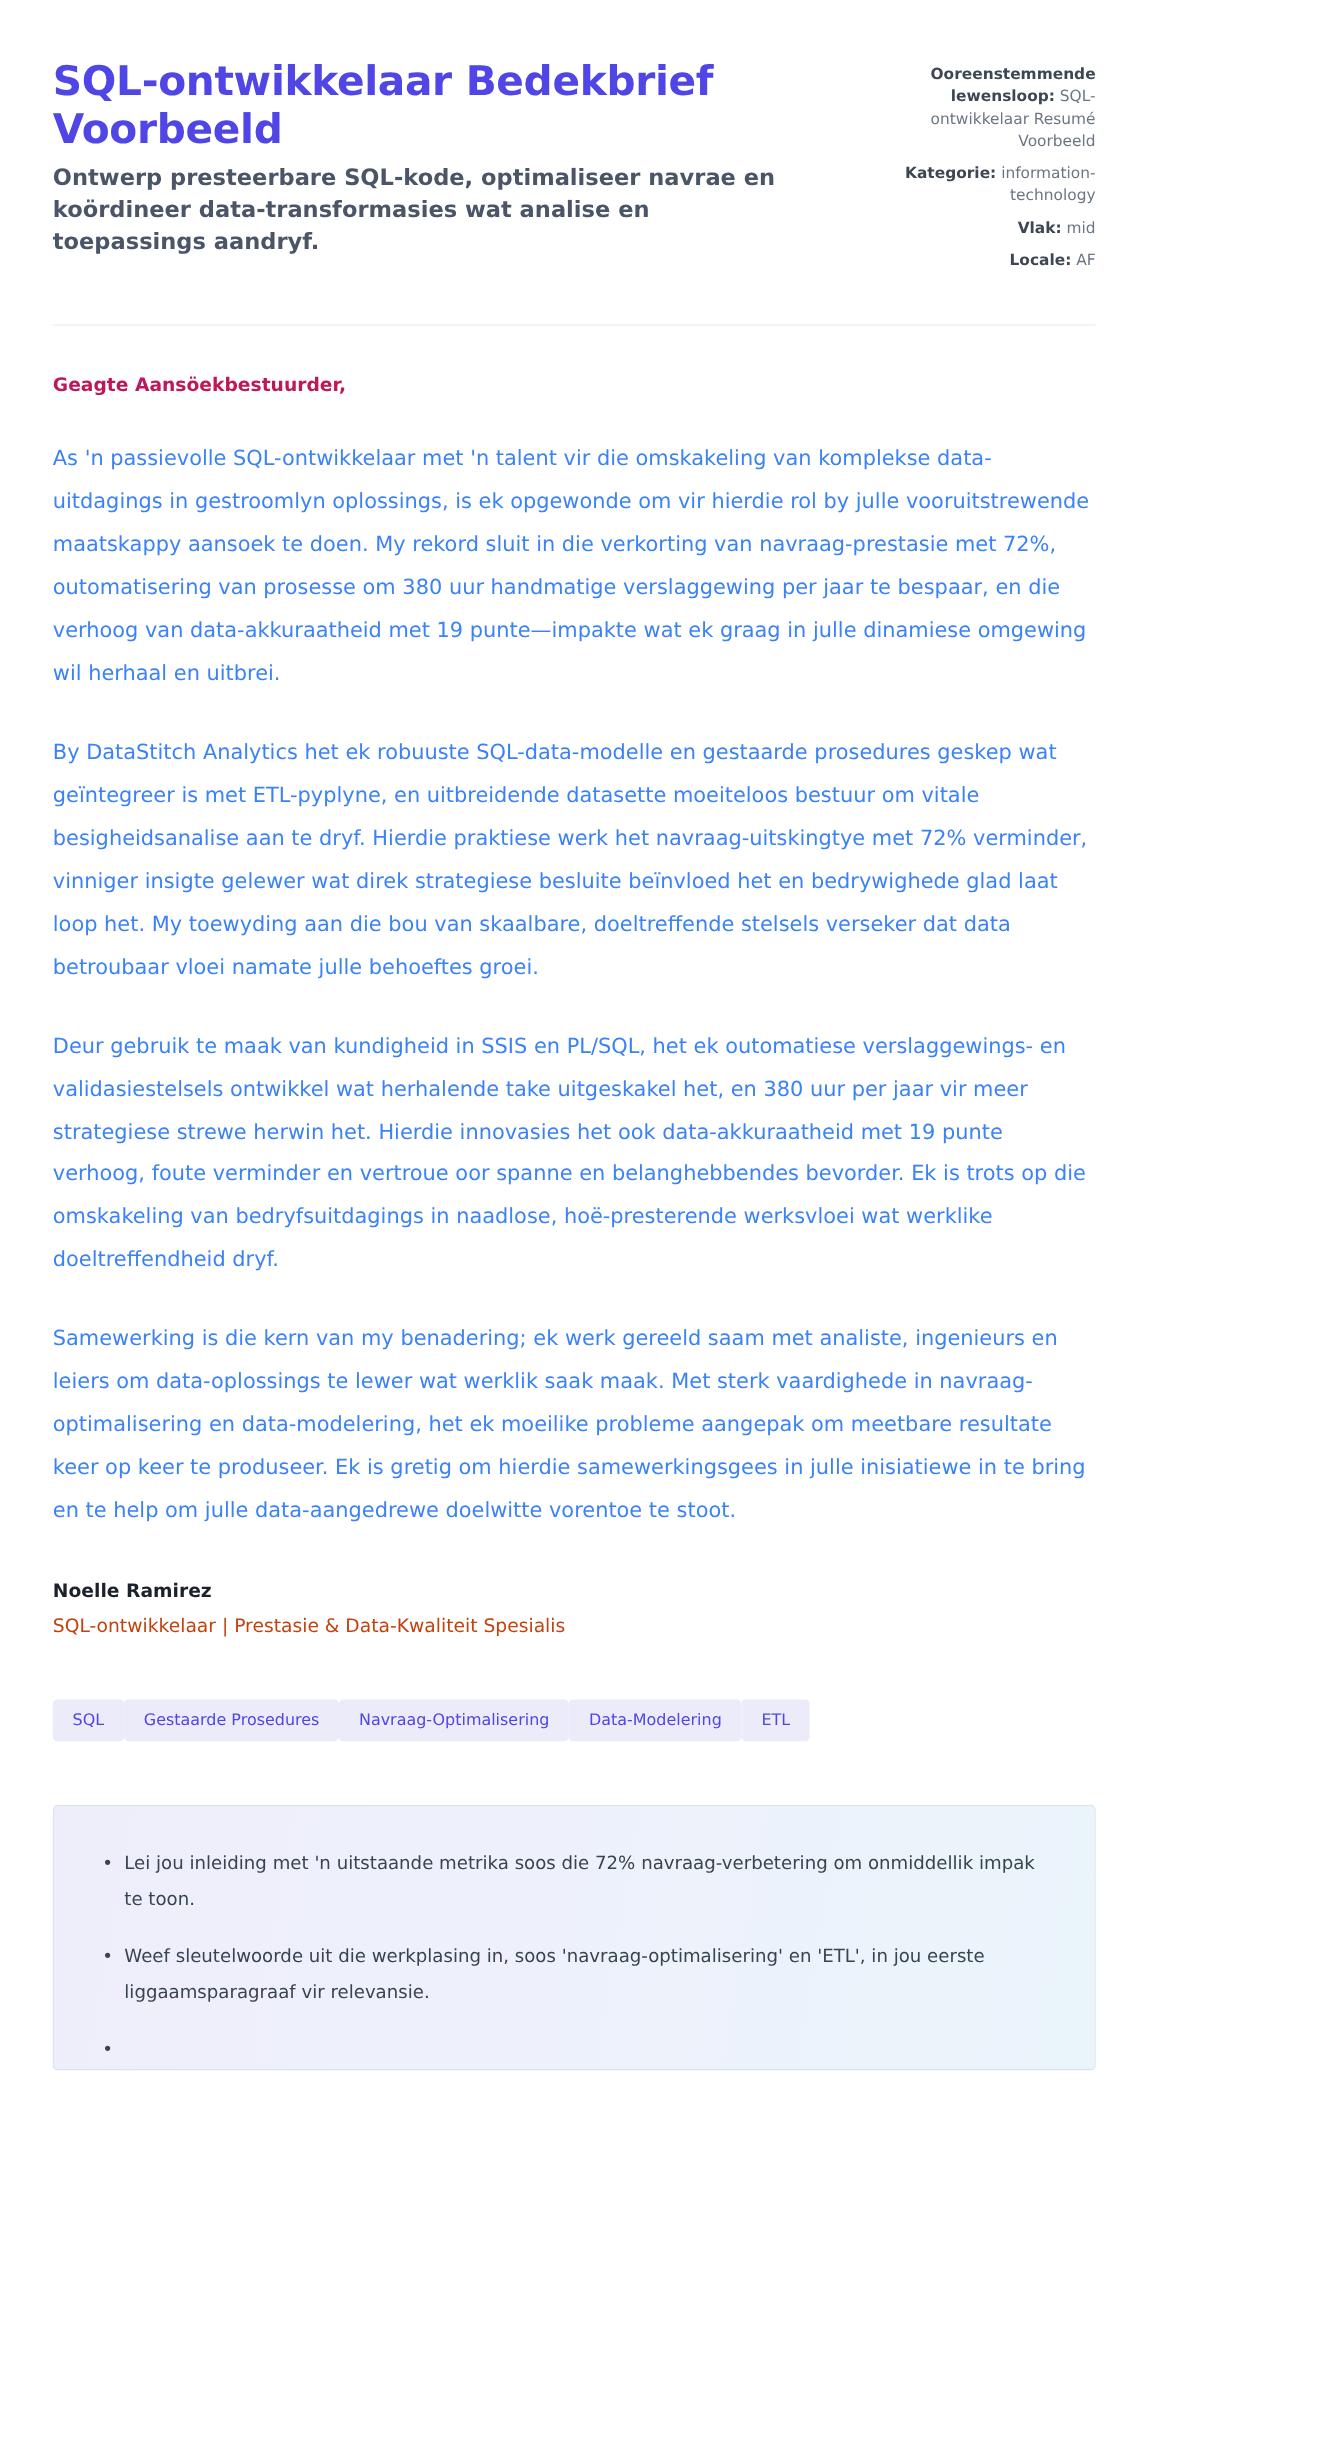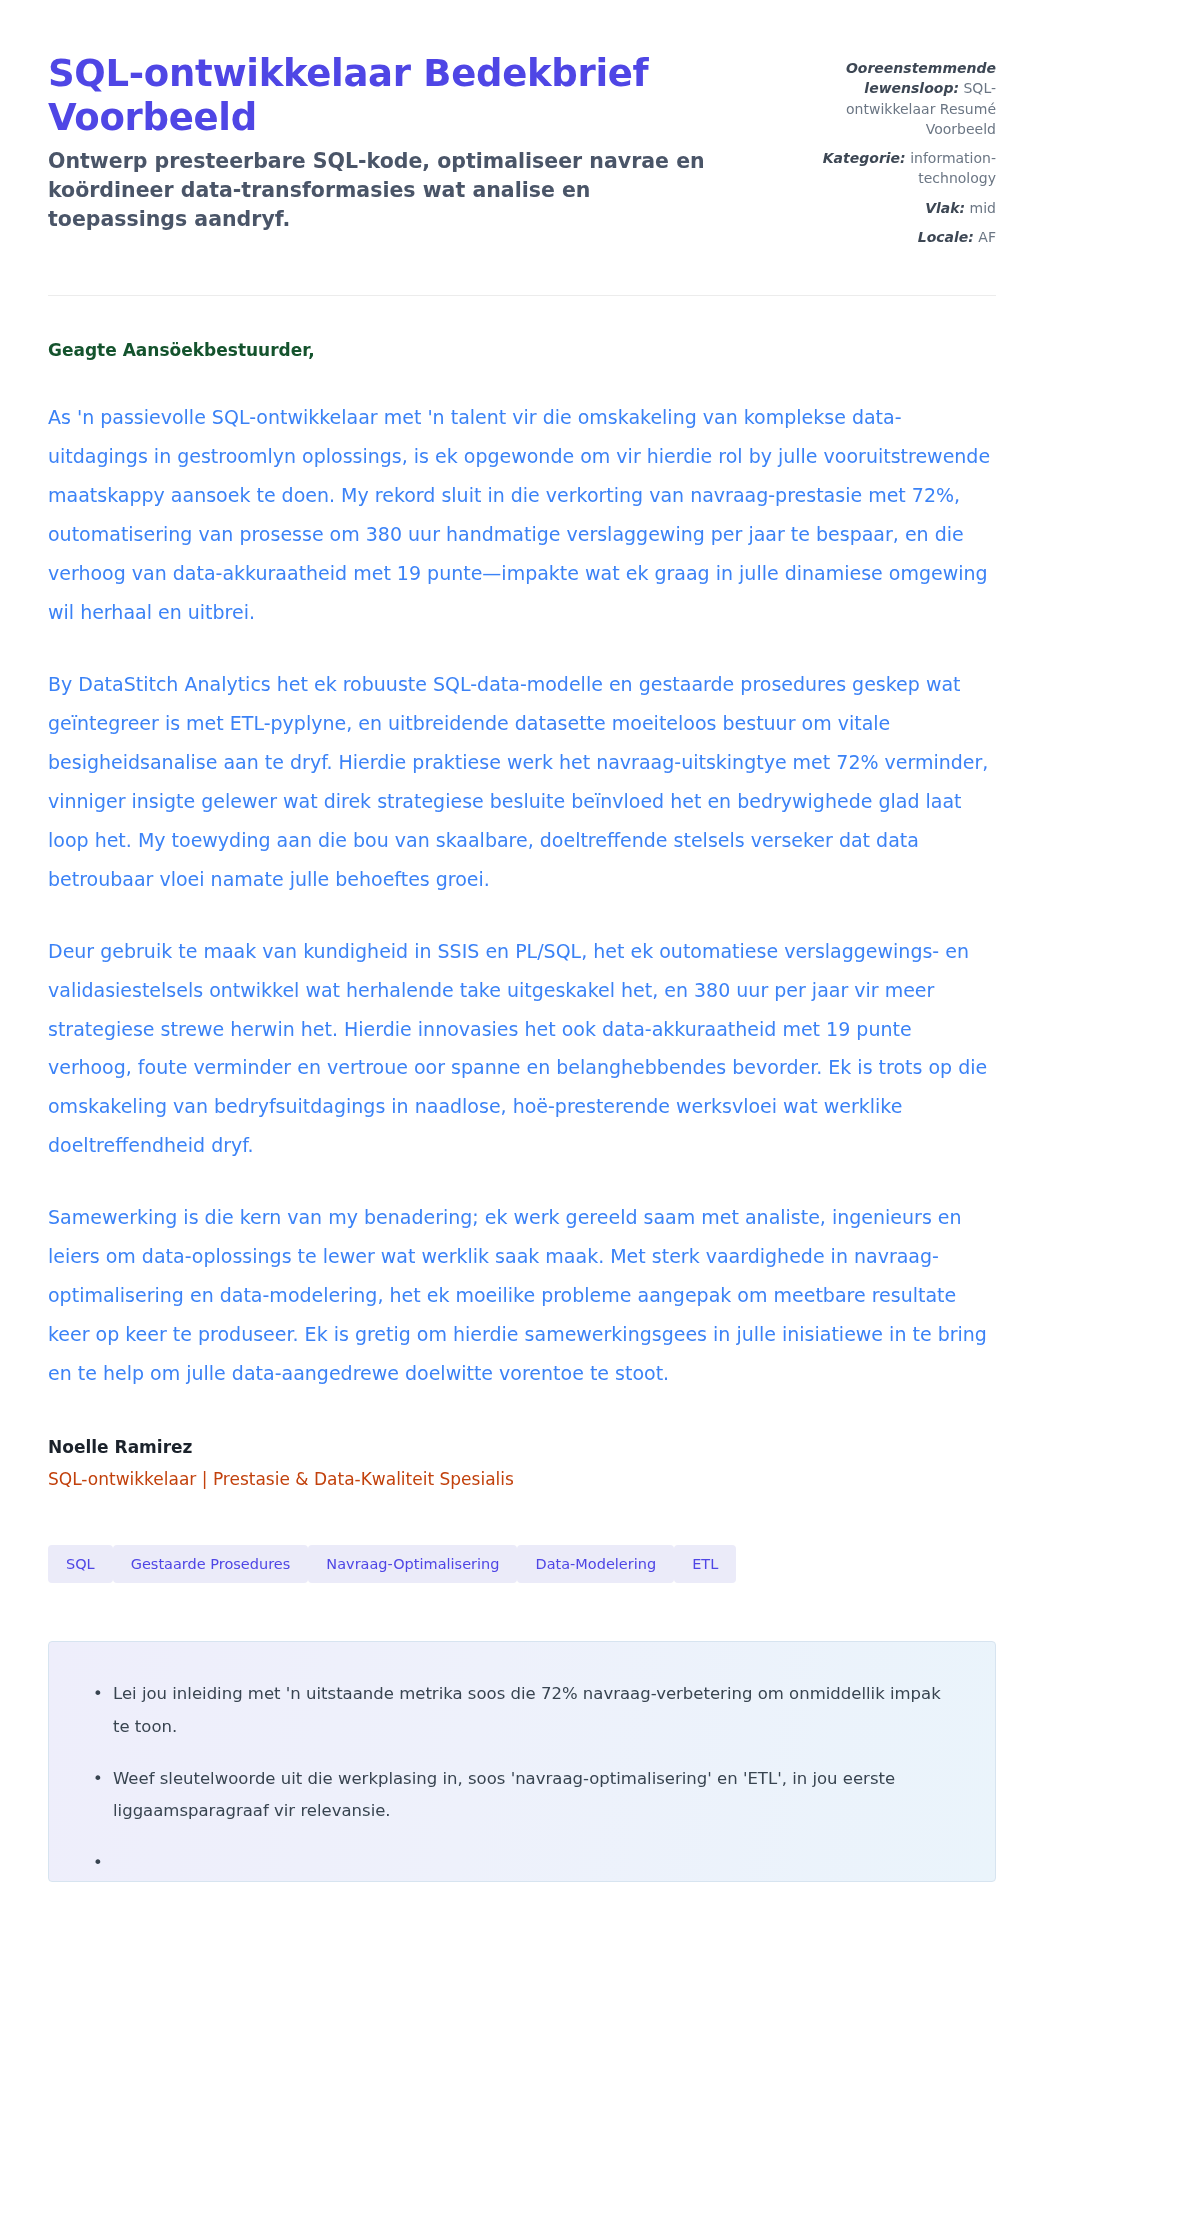--- a/index.html
+++ b/index.html
@@ -56,38 +56,37 @@
     font-size: 14px;
     line-height: 1.45;
     color: #6b7684;
     padding-top: 6px;
   }
   .meta-row { margin-bottom: 9px; }
   .meta-row:last-child { margin-bottom: 0; }
   .meta-label {
     font-weight: bold;
     color: #3d4754;
-    font-style: italic;
   }
   .meta-value { color: #6b7684; }
 
   .divider {
     border: 0;
     border-top: 1px solid #ececec;
     margin: 48px 0 0 0;
   }
 
   
   .letter {
     padding-top: 44px;
   }
   .salutation {
     font-size: 17px;
     font-weight: bold;
-    color: #14532d;
+    color: #be185d;
     margin: 0 0 38px 0;
   }
   .para {
     font-size: 19px;
     line-height: 2.05;
     color: #3b82f6;
     margin: 0 0 33px 0;
     max-width: 1000px;
   }
 

